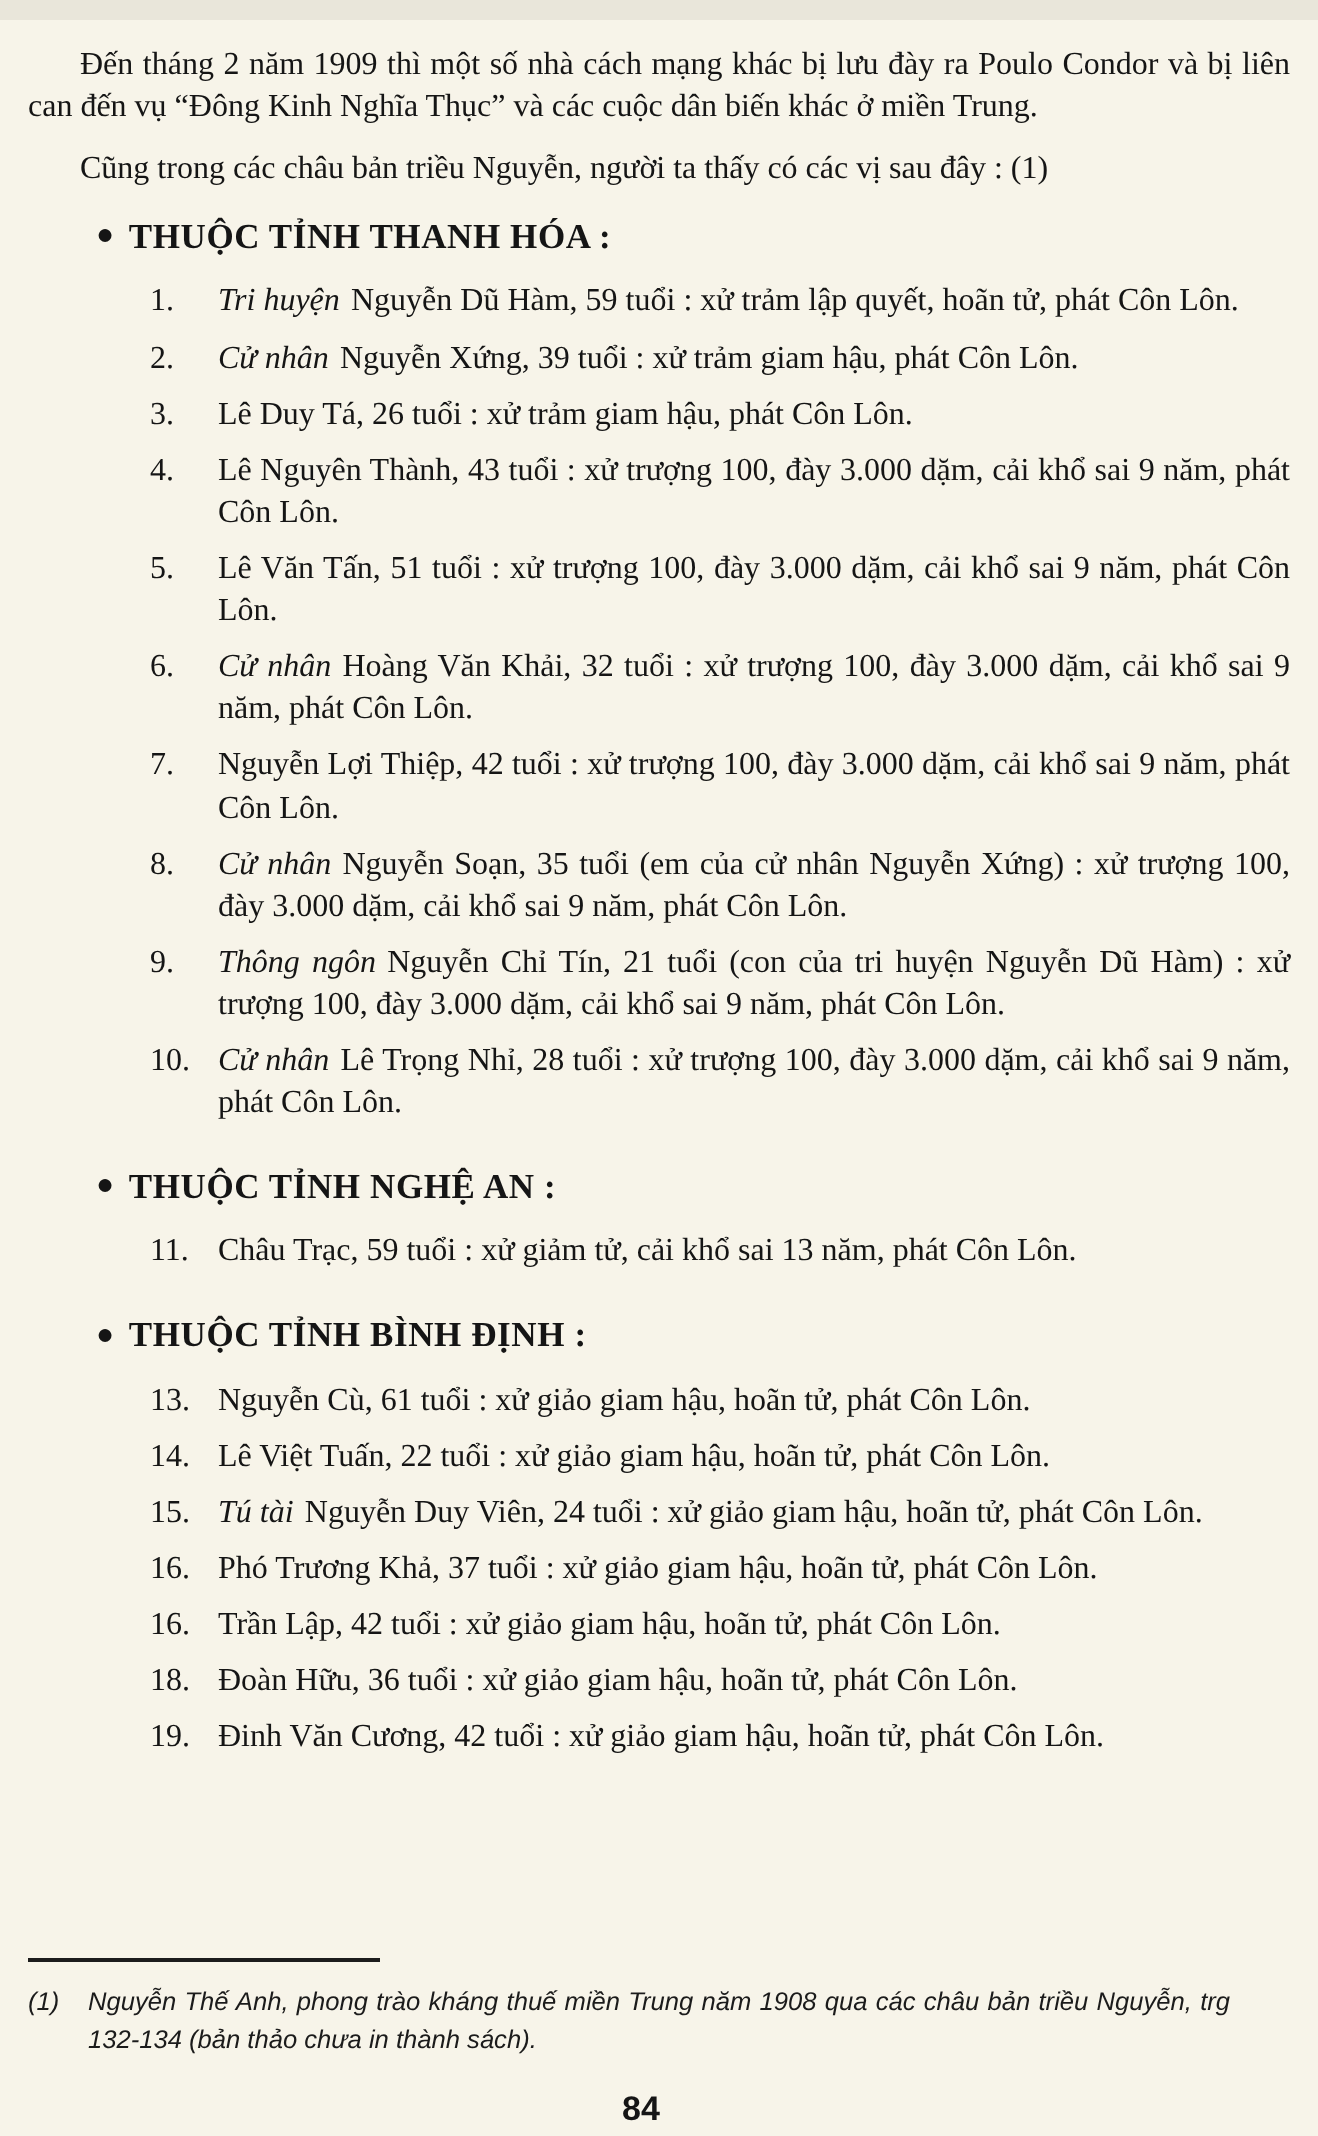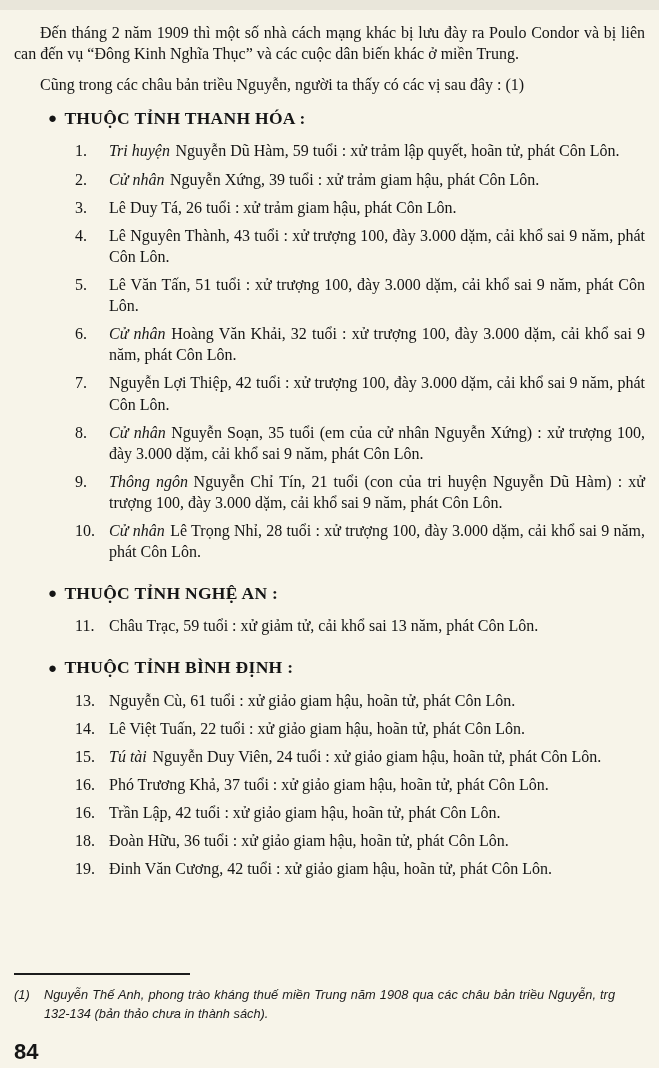--- a/index.html
+++ b/index.html
@@ -86,23 +86,23 @@
   .footnote .fn-marker {
     flex: 0 0 30px;
     width: 30px;
   }
   .footnote .fn-text {
     flex: 1 1 auto;
     text-align: justify;
     padding-right: 30px;
   }
   .page-number {
-    text-align: left;
+    text-align: center;
     font-weight: bold;
-    font-size: 22px;
+    font-size: 17px;
     padding: 14px 18px 2px 0;
     font-family: "Liberation Sans", sans-serif;
   }
 </style>
 </head>
 <body>
 
 <div class="page">
 
   <p class="para">Đến tháng 2 năm 1909 thì một số nhà cách mạng khác bị lưu đày ra Poulo Condor và bị liên can đến vụ “Đông Kinh Nghĩa Thục” và các cuộc dân biến khác ở miền Trung.</p>

